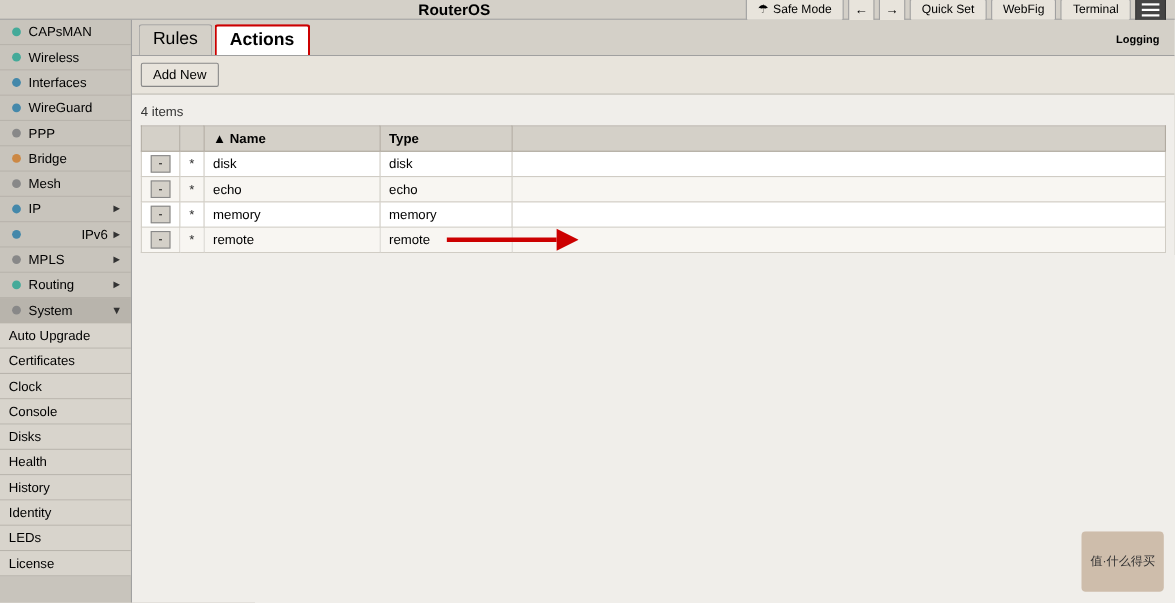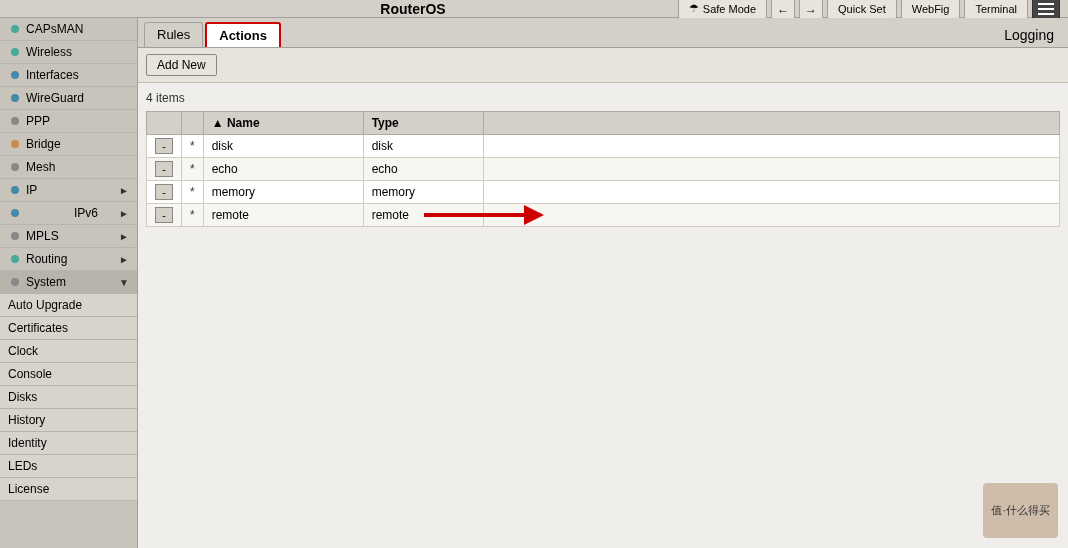--- a/index.html
+++ b/index.html
@@ -70,21 +70,21 @@
 
     
     .main-layout {
       display: flex;
       flex: 1;
       overflow: hidden;
     }
 
     
     .sidebar {
-      width: 138px;
+      width: 120px;
       background: #c8c4bc;
       border-right: 1px solid #a0a0a0;
       overflow-y: auto;
       flex-shrink: 0;
     }
     .sidebar-item {
       display: flex;
       align-items: center;
       padding: 4px 8px;
       cursor: pointer;
@@ -135,32 +135,32 @@
     .tabs {
       display: flex;
       gap: 2px;
     }
     .tab {
       padding: 4px 12px;
       background: #d4d0c8;
       border: 1px solid #a0a0a0;
       border-bottom: none;
       cursor: pointer;
-      font-size: 13px;
+      font-size: 16px;
       border-radius: 3px 3px 0 0;
     }
     .tab.active {
       background: #fff;
       border: 2px solid #cc0000;
       border-bottom: none;
       font-weight: bold;
     }
     .tab-title {
-      font-weight: normal;
-      font-size: 14px;
+      font-weight: bold;
+      font-size: 10px;
       padding-right: 8px;
     }
 
     
     .toolbar {
       padding: 6px 8px;
       background: #e8e4dc;
       border-bottom: 1px solid #c0bdb5;
     }
     .add-new-btn {
@@ -384,20 +384,23 @@
     <div class="sidebar-item sub-item">
       <span>Clock</span>
     </div>
     <div class="sidebar-item sub-item">
       <span>Console</span>
     </div>
     <div class="sidebar-item sub-item">
       <span>Disks</span>
     </div>
     <div class="sidebar-item sub-item">
+      <span>Health</span>
+    </div>
+    <div class="sidebar-item sub-item">
       <span>History</span>
     </div>
     <div class="sidebar-item sub-item">
       <span>Identity</span>
     </div>
     <div class="sidebar-item sub-item">
       <span>LEDs</span>
     </div>
     <div class="sidebar-item sub-item">
       <span>License</span>

